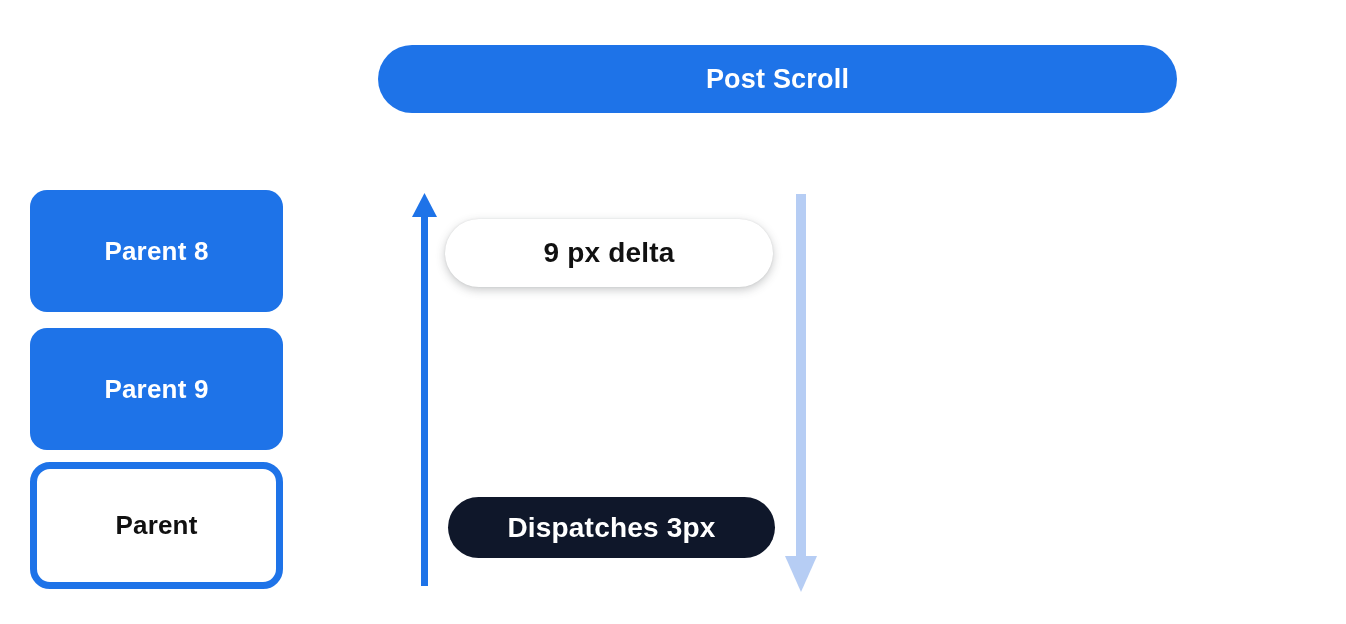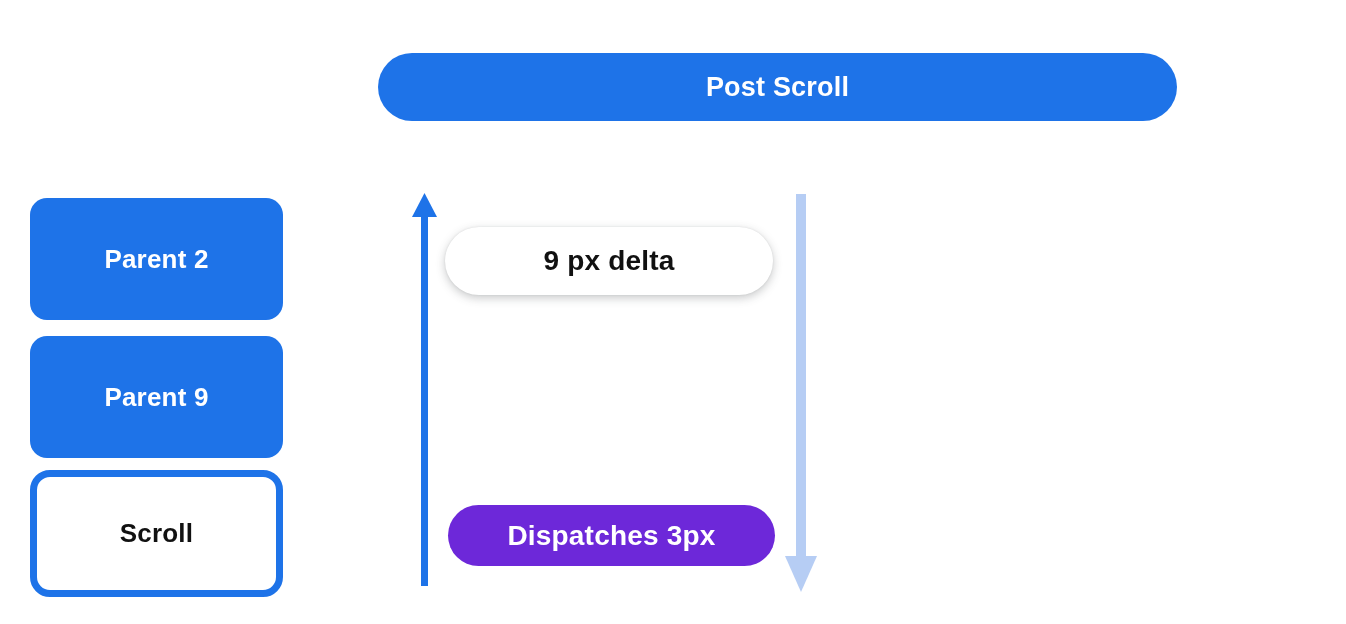--- a/index.html
+++ b/index.html
@@ -16,21 +16,20 @@
     overflow: hidden;
   }
   .pill, .node {
     position: absolute;
     display: flex;
     align-items: center;
     justify-content: center;
     box-sizing: border-box;
     font-weight: 700;
     letter-spacing: 0.2px;
-    margin-top: 8px;
   }
   
   .post-scroll {
     left: 378px;
     top: 45px;
     width: 799px;
     height: 68px;
     background: #1e73e8;
     border-radius: 34px;
     color: #ffffff;
@@ -68,21 +67,21 @@
     border-radius: 34px;
     box-shadow: 0 3px 10px rgba(60,64,67,0.28), 0 0 2px rgba(60,64,67,0.12);
     color: #111111;
     font-size: 28px;
   }
   .dispatch-pill {
     left: 448px;
     top: 497px;
     width: 327px;
     height: 61px;
-    background: #6d28d9;
+    background: #0f172a;
     border-radius: 31px;
     color: #ffffff;
     font-size: 28px;
   }
   
   .arrow-svg {
     position: absolute;
     display: block;
   }
   .up-arrow {
@@ -101,29 +100,29 @@
 </head>
 <body>
 
 <div class="canvas">
 
   <div class="pill post-scroll">
     <span>Post Scroll</span>
   </div>
 
   <div class="node node-filled node-parent-2">
-    <span>Parent 2</span>
+    <span>Parent 8</span>
   </div>
 
   <div class="node node-filled node-parent-1">
     <span>Parent 9</span>
   </div>
 
   <div class="node node-child">
-    <span>Scroll</span>
+    <span>Parent</span>
   </div>
 
   <svg class="arrow-svg up-arrow" viewBox="0 0 36 395" xmlns="http://www.w3.org/2000/svg">
     <line x1="17.5" y1="20" x2="17.5" y2="393" stroke="#1e73e8" stroke-width="7"></line>
     <polygon points="17.5,0 30,24 5,24" fill="#1e73e8"></polygon>
   </svg>
 
   <div class="pill delta-pill">
     <span>9 px delta</span>
   </div>

